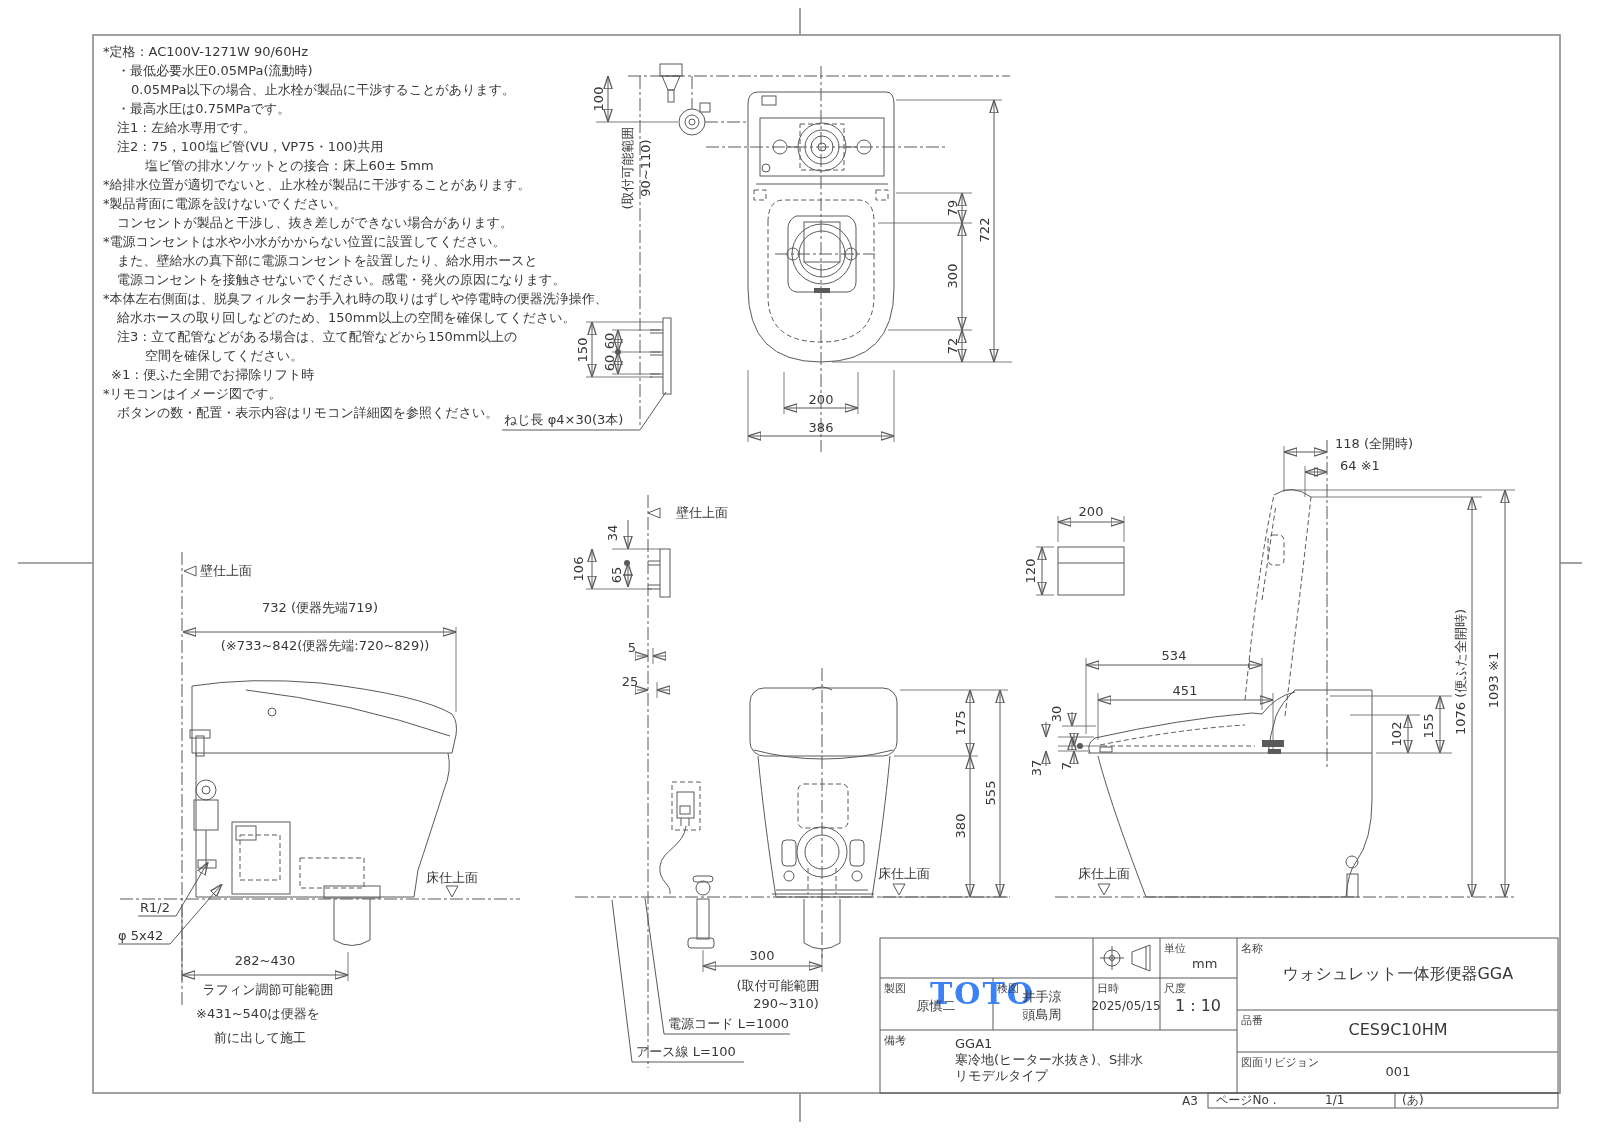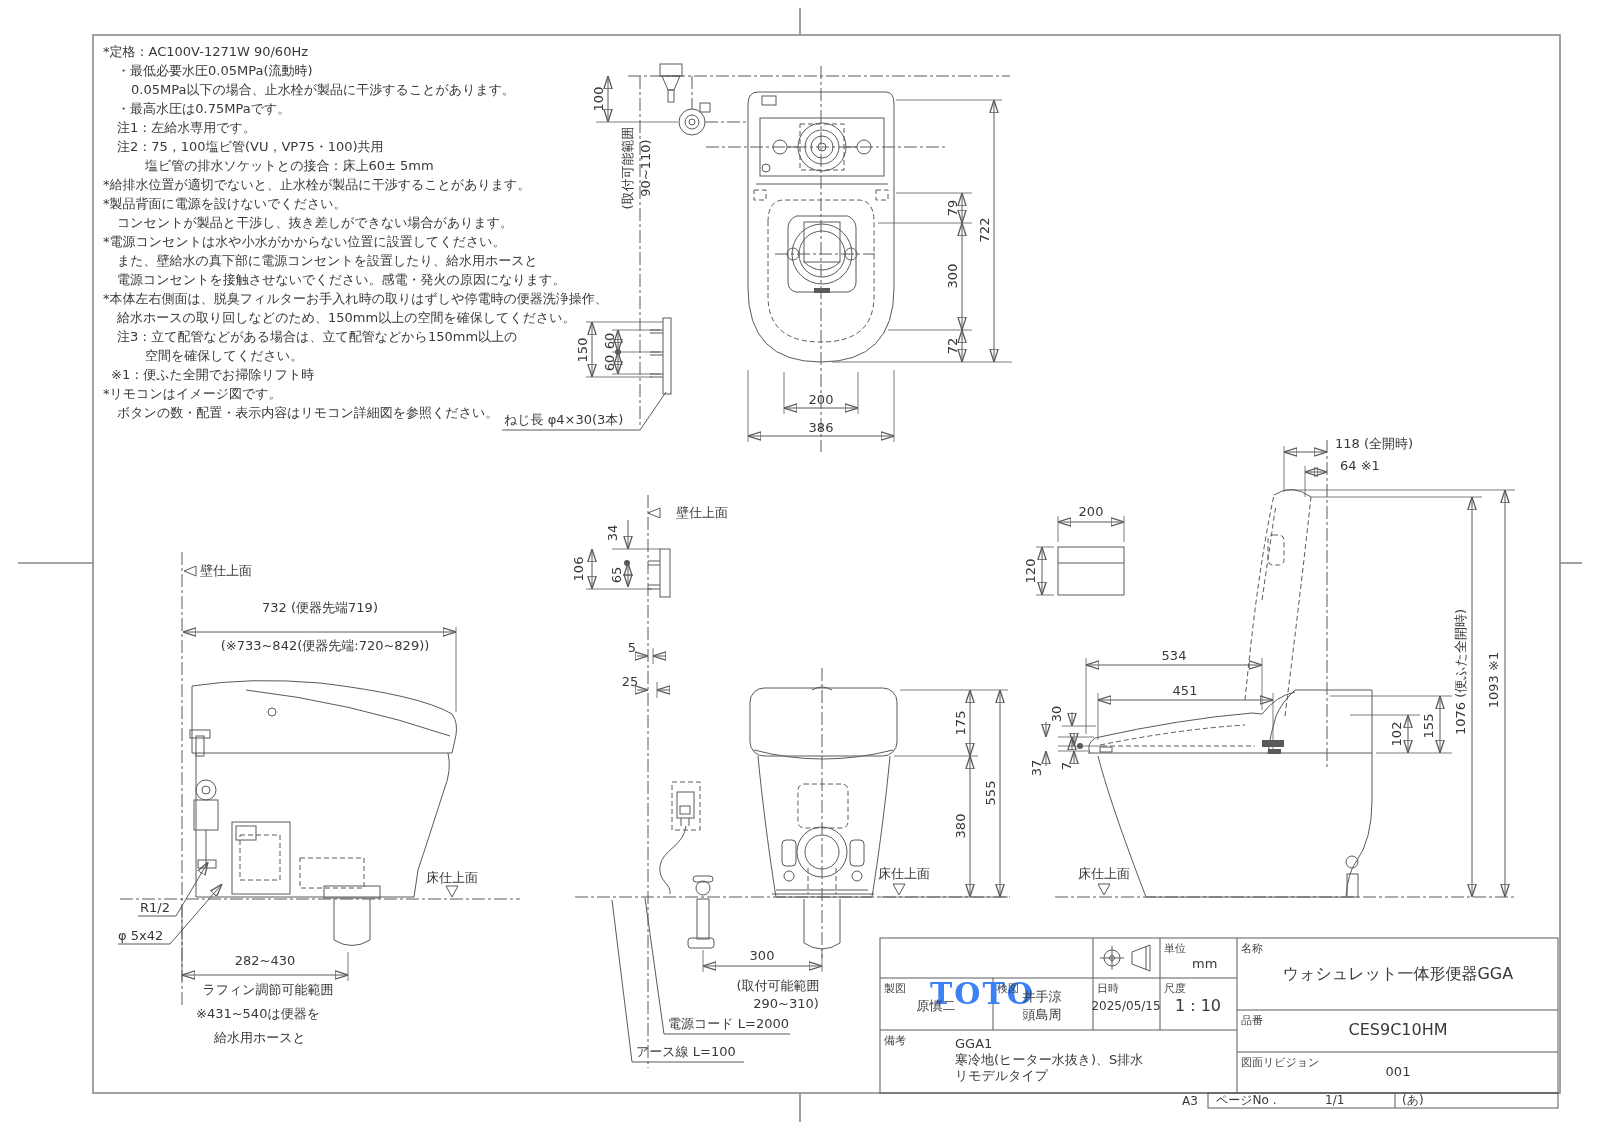--- a/index.html
+++ b/index.html
@@ -367,35 +367,35 @@
 
 <span class="t" style="left:200px;top:563px">壁仕上面</span>
 <span class="t c" style="left:320px;top:600px">732 (便器先端719)</span>
 <span class="t c" style="left:325px;top:638px">(※733~842(便器先端:720~829))</span>
 <span class="t" style="left:140px;top:900px">R1/2</span>
 <span class="t" style="left:118px;top:928px">φ 5x42</span>
 <span class="t" style="left:426px;top:870px">床仕上面</span>
 <span class="t c" style="left:265px;top:953px">282~430</span>
 <span class="t c" style="left:268px;top:982px">ラフィン調節可能範囲</span>
 <span class="t" style="left:196px;top:1006px">※431~540は便器を</span>
-<span class="t" style="left:214px;top:1030px">給水用ホースと</span>
+<span class="t" style="left:214px;top:1030px">前に出して施工</span>
 
 <span class="t" style="left:676px;top:505px">壁仕上面</span>
 <span class="t r" style="left:612px;top:533px">34</span>
 <span class="t r" style="left:578px;top:569px">106</span>
 <span class="t r" style="left:616px;top:575px">65</span>
 <span class="t c" style="left:632px;top:640px">5</span>
 <span class="t c" style="left:630px;top:674px">25</span>
 <span class="t r" style="left:960px;top:723px">175</span>
 <span class="t r" style="left:960px;top:826px">380</span>
 <span class="t r" style="left:990px;top:793px">555</span>
 <span class="t c" style="left:762px;top:948px">300</span>
 <span class="t c" style="left:778px;top:978px">(取付可能範囲</span>
 <span class="t c" style="left:786px;top:996px">290~310)</span>
-<span class="t" style="left:668px;top:1016px">電源コード L=2000</span>
+<span class="t" style="left:668px;top:1016px">電源コード L=1000</span>
 <span class="t" style="left:636px;top:1044px">アース線 L=100</span>
 <span class="t" style="left:878px;top:866px">床仕上面</span>
 
 <span class="t" style="left:1335px;top:436px">118 (全開時)</span>
 <span class="t" style="left:1340px;top:458px">64 ※1</span>
 <span class="t c" style="left:1091px;top:504px">200</span>
 <span class="t r" style="left:1030px;top:571px">120</span>
 <span class="t c" style="left:1174px;top:648px">534</span>
 <span class="t c" style="left:1185px;top:683px">451</span>
 <span class="t r" style="left:1056px;top:714px">30</span>

